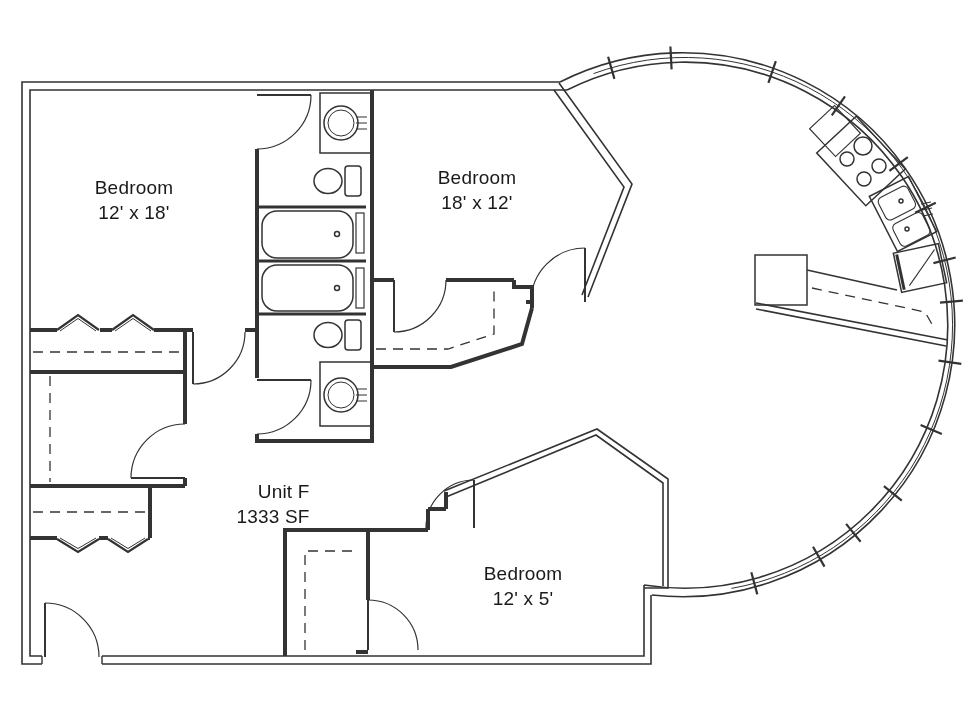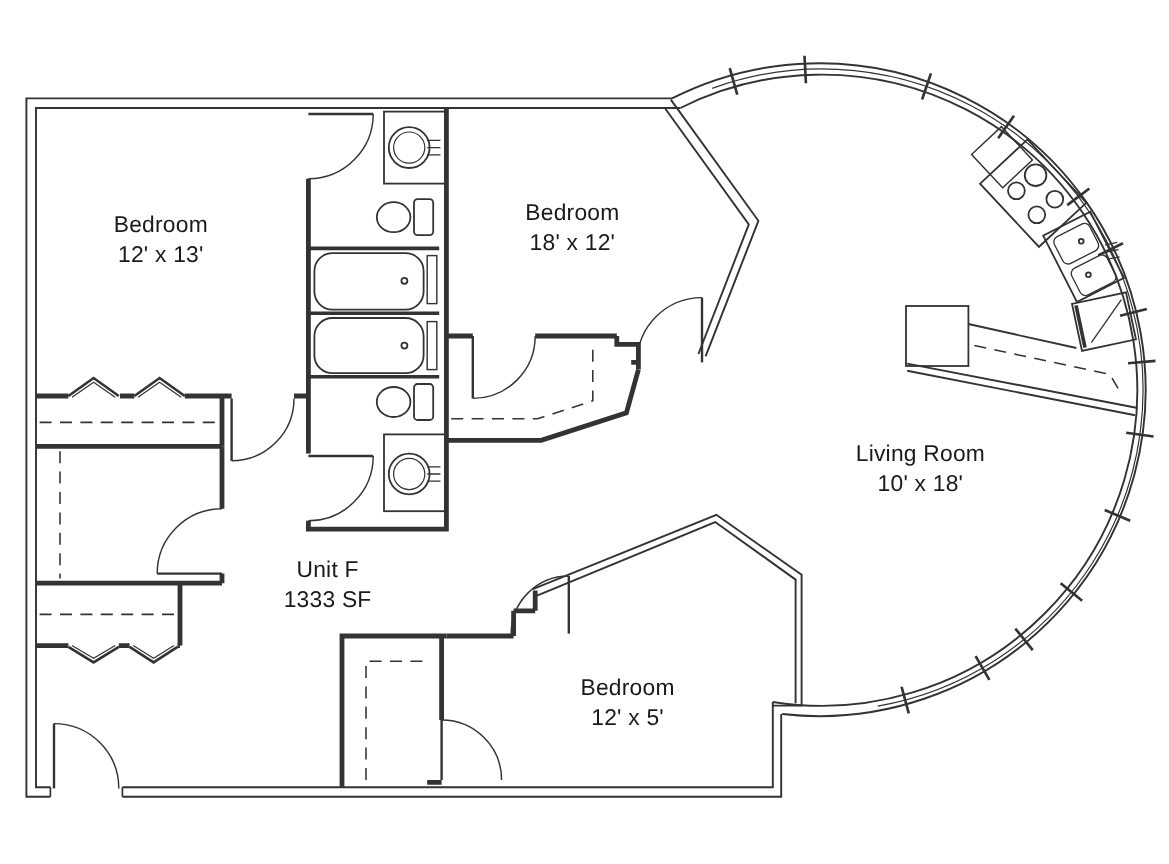--- a/index.html
+++ b/index.html
@@ -205,34 +205,30 @@
         <path d="M 900 250 V 286" stroke-width="3"></path>
         <path d="M 938 253 L 906 283" stroke-width="1.1"></path>
       </g>
     </g>
 
   </g>
 </svg>
 
 <div class="room-label" style="left:134px;top:200px;">
   <span>Bedroom</span>
-  <span class="dim">12' x 13'</span>
+  <span class="dim">12' x 18'</span>
 </div>
 
 <div class="room-label" style="left:477px;top:190px;">
   <span>Bedroom</span>
   <span class="dim">18' x 12'</span>
 </div>
 
-<div class="room-label" style="left:767px;top:391px;">
-  <span>Living Room</span>
-  <span class="dim">10' x 18'</span>
-</div>
-
-<div class="room-label" style="left:273px;top:488px;">
+
+<div class="room-label" style="left:273px;top:504px;text-align:right;">
   <span>Unit F</span>
   <span class="dim">1333 SF</span>
 </div>
 
 <div class="room-label" style="left:523px;top:586px;">
   <span>Bedroom</span>
   <span class="dim">12' x 5'</span>
 </div>
 
 </div>

